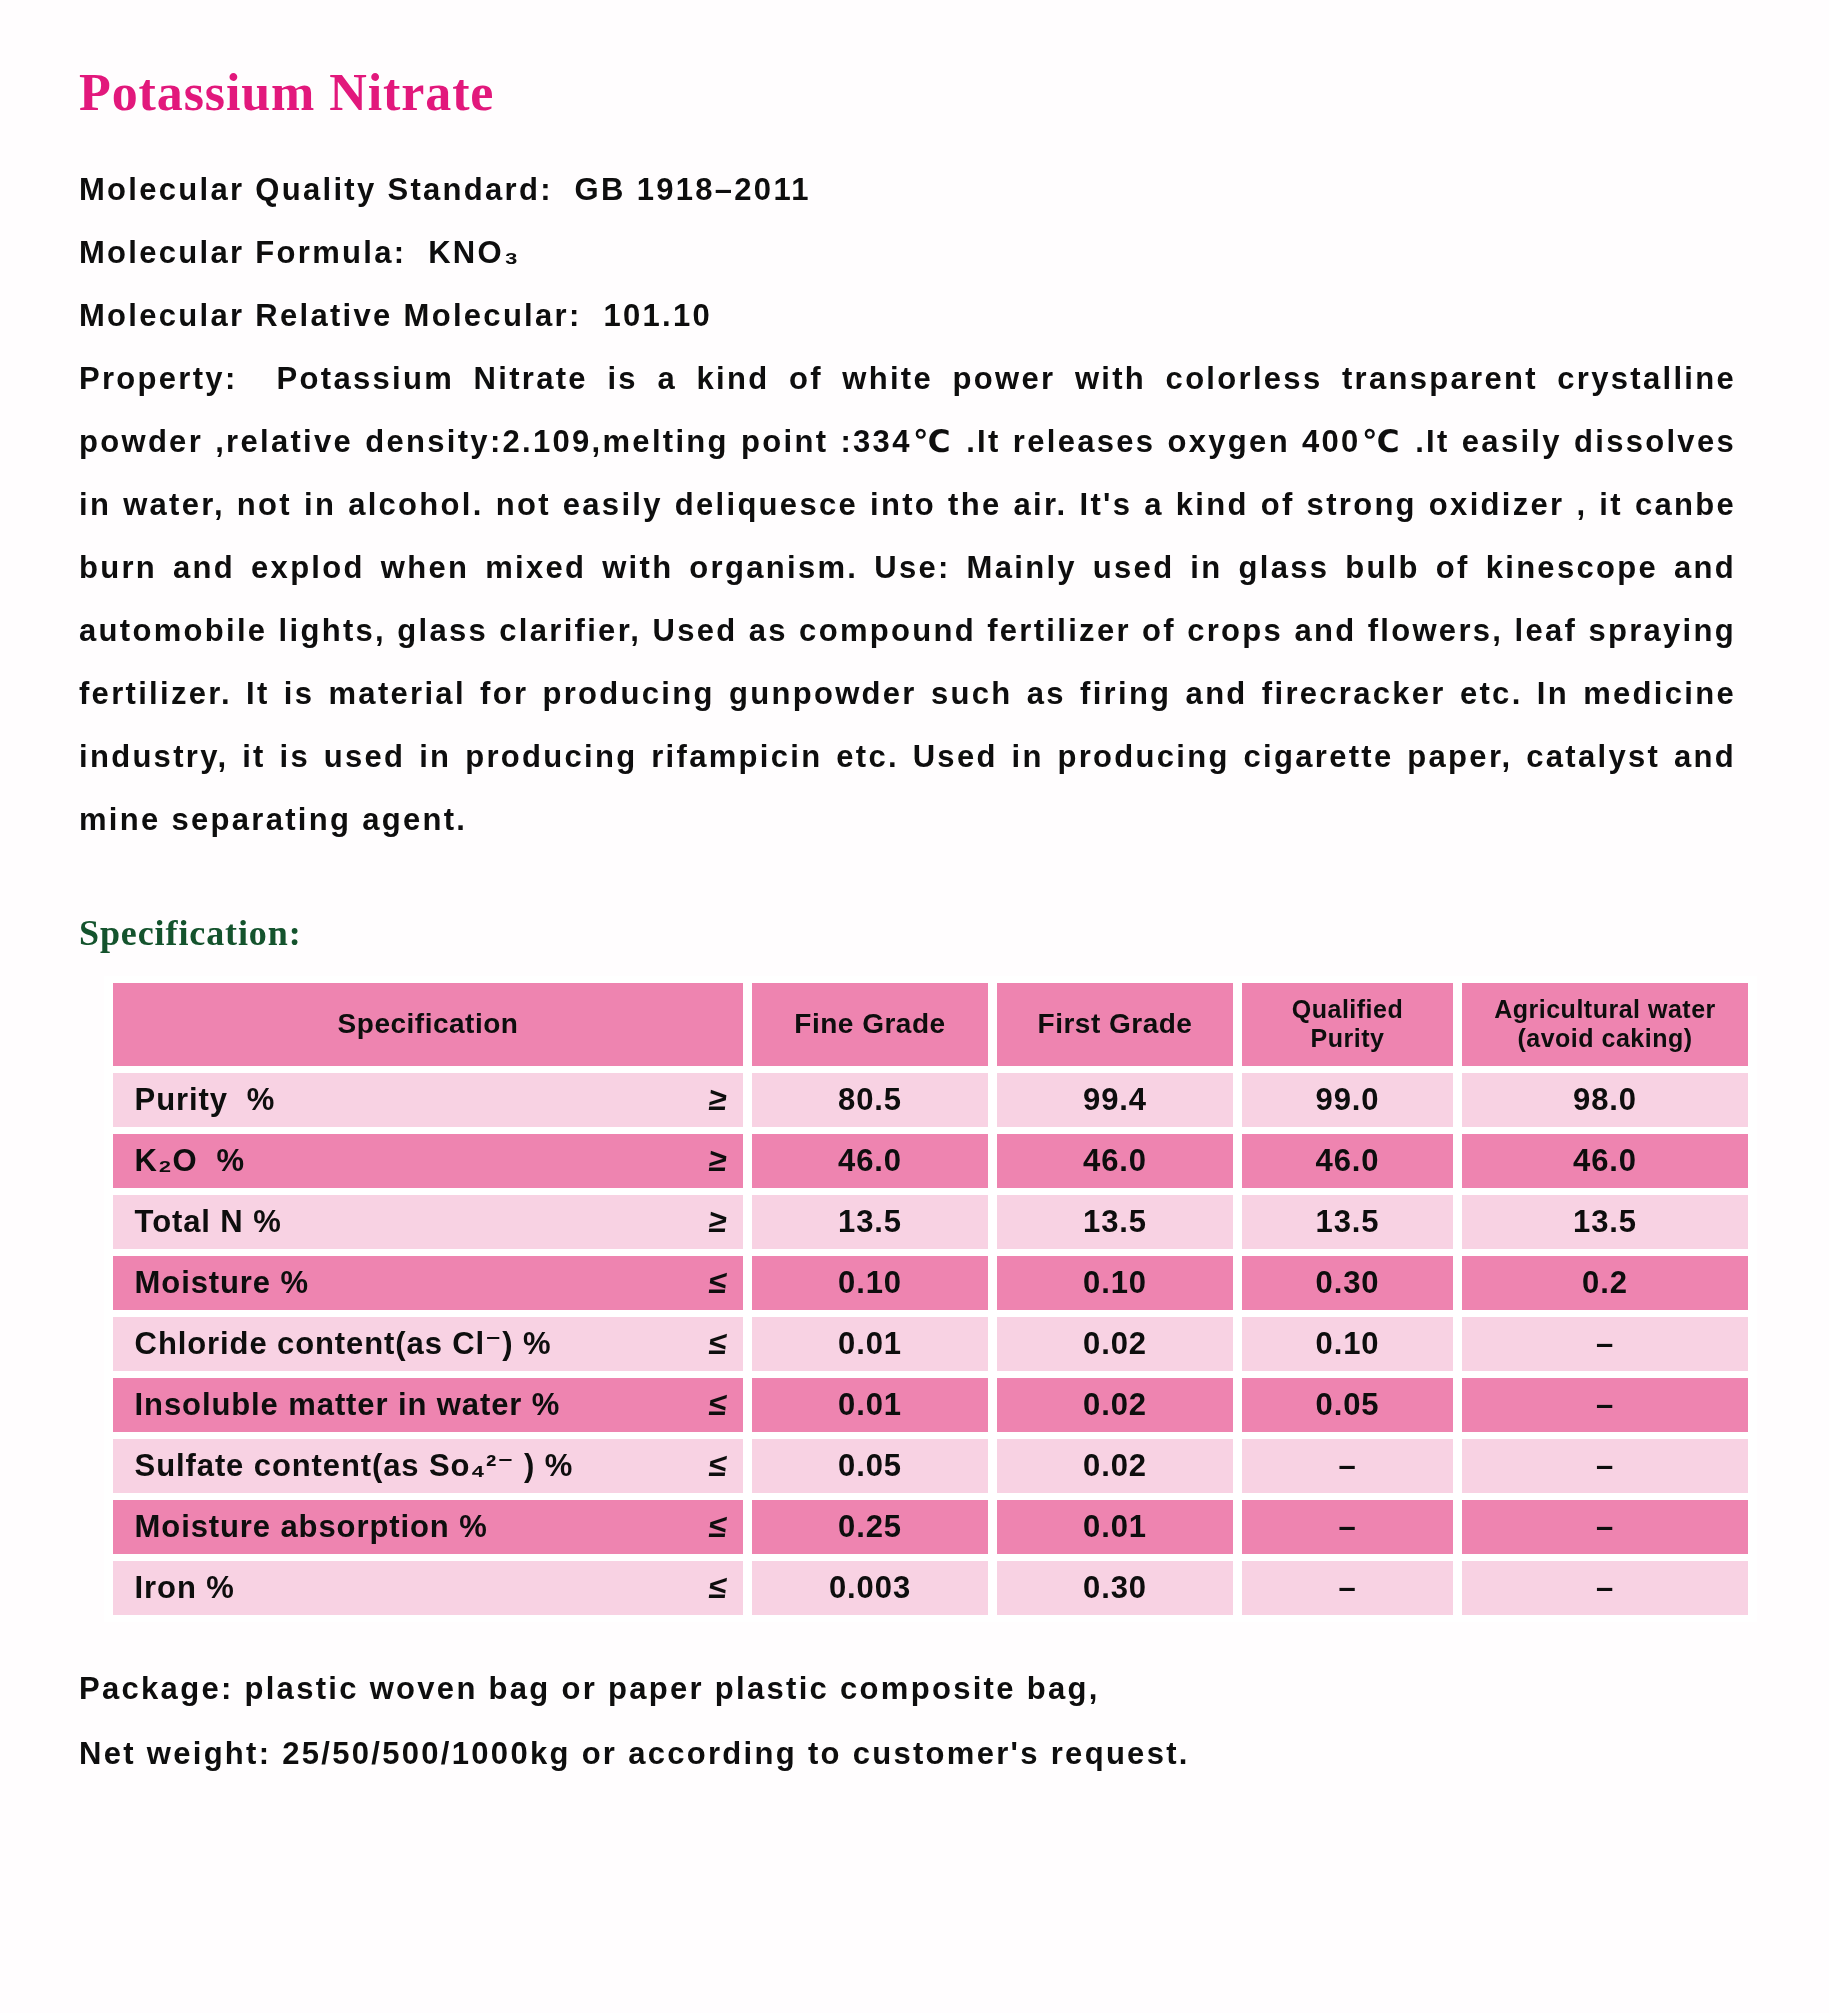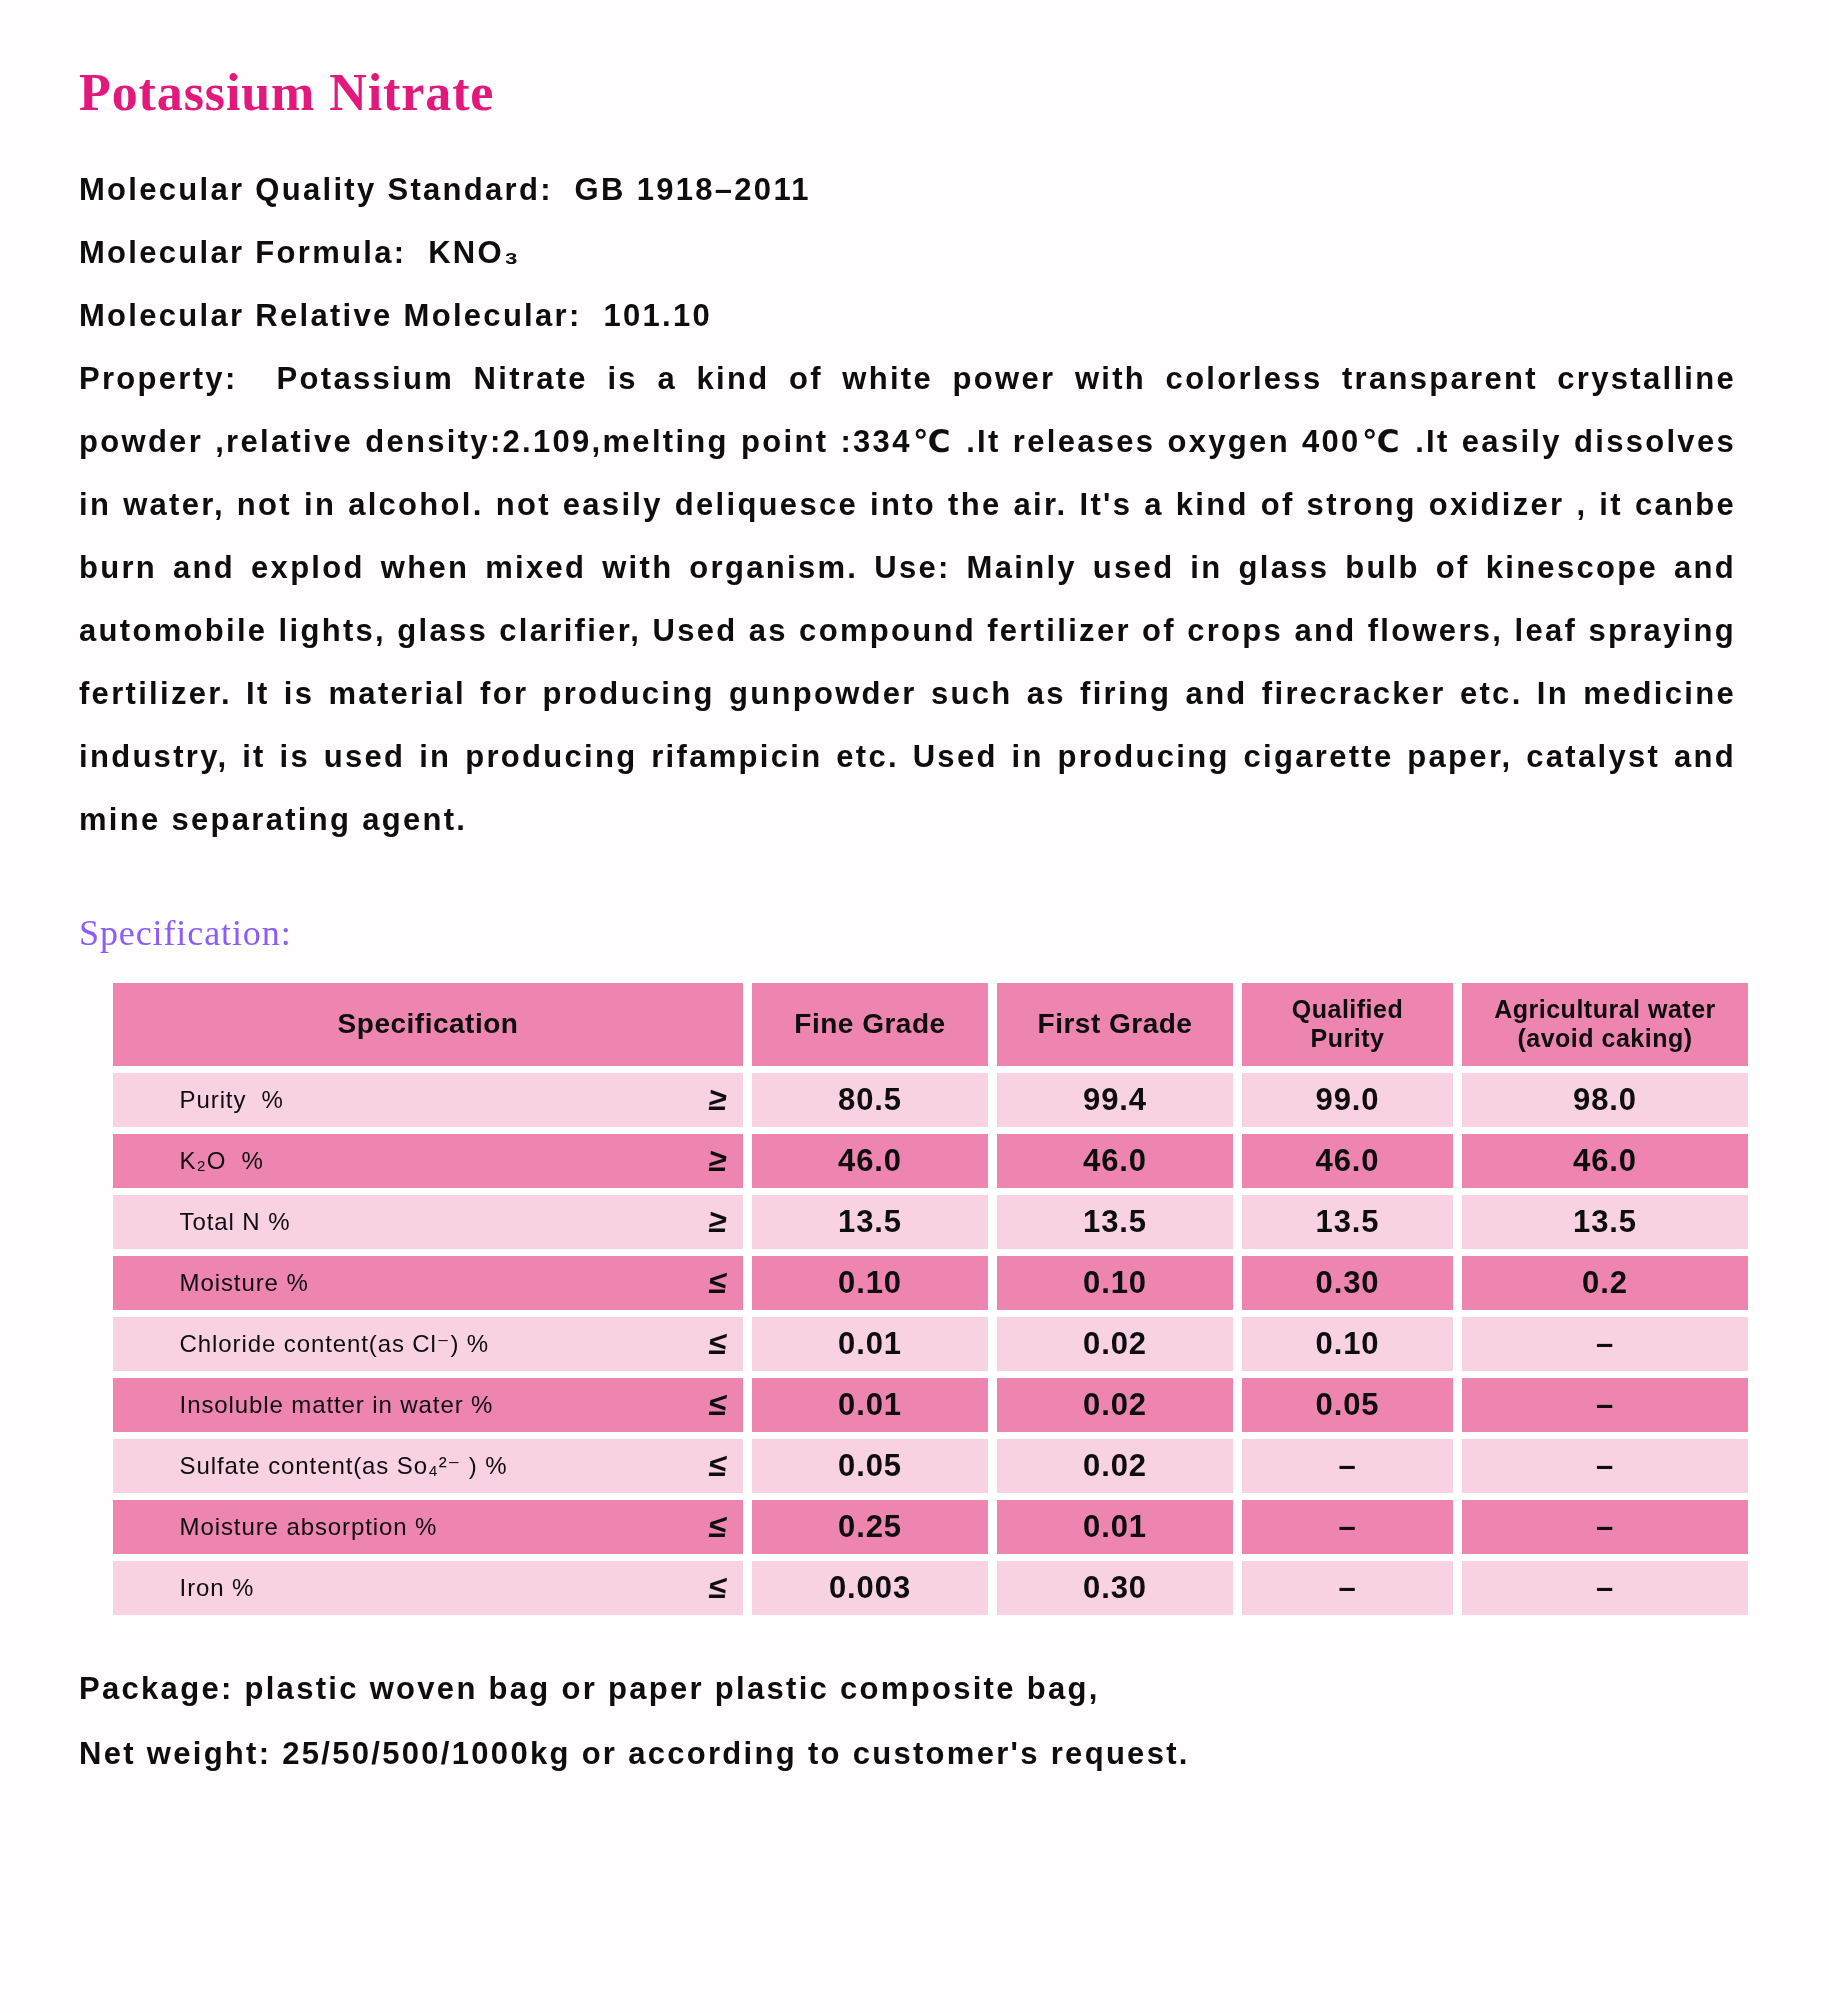--- a/index.html
+++ b/index.html
@@ -34,23 +34,23 @@
   .para{
     font-size:31px;
     font-weight:bold;
     line-height:63px;
     margin:0;
     letter-spacing:2.3px;
     text-align:justify;
   }
   .spec-heading{
     font-family:"Liberation Serif","DejaVu Serif",serif;
-    font-weight:normal;
+    font-weight:bold;
     font-size:36px;
-    color:#8b5cf6;
+    color:#14532d;
     margin:61px 0 21.6px 0;
     letter-spacing:0.9px;
   }
   table.spec{
     table-layout:fixed;
     border-collapse:separate;
     border-spacing:9px 7.2px;
     width:1653px;
     margin-left:25px;
     background:#ffffff;
@@ -78,25 +78,24 @@
     height:54px;
     text-align:left;
   }
   td.spec-cell .cellwrap{
     display:flex;
     align-items:center;
     justify-content:space-between;
     padding:0 16px 0 21.6px;
   }
   .spec-label{
-    font-size:24px;
-    font-weight:normal;
+    font-size:31px;
+    font-weight:bold;
     letter-spacing:0.9px;
     white-space:pre-wrap;
-    margin-left:45px;
   }
   .op{
     font-size:32px;
     font-weight:bold;
     transform:skewX(-6deg);
   }
   td.value-cell{
     height:54px;
     text-align:center;
     font-size:31px;

